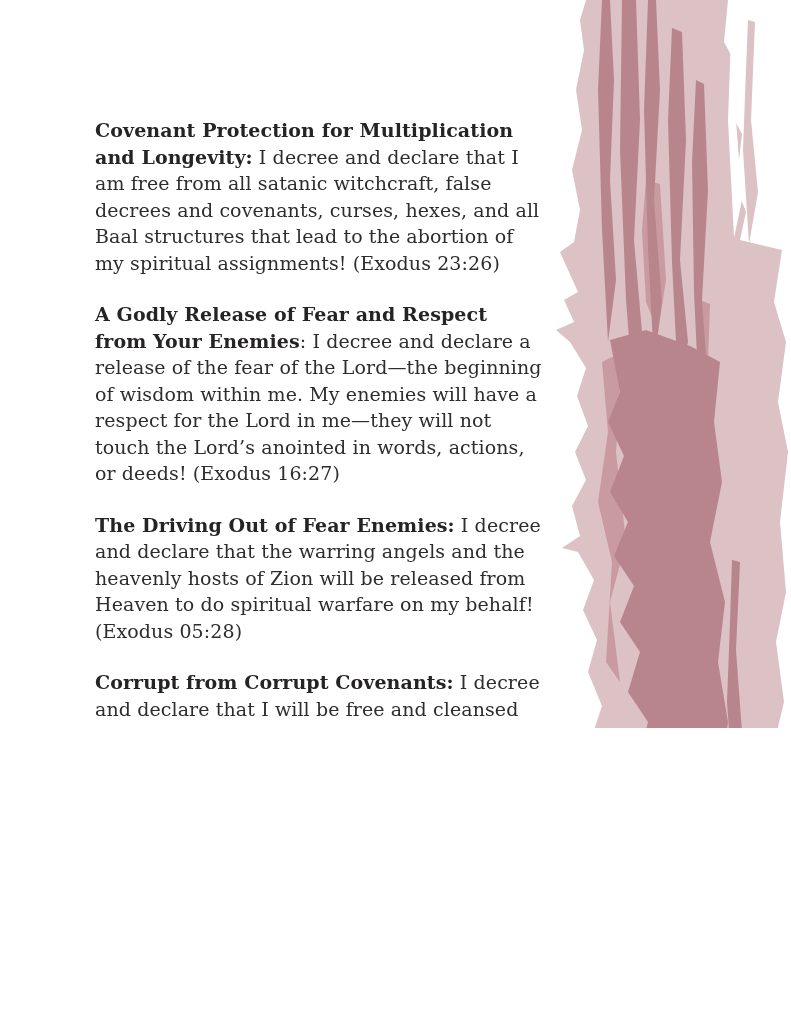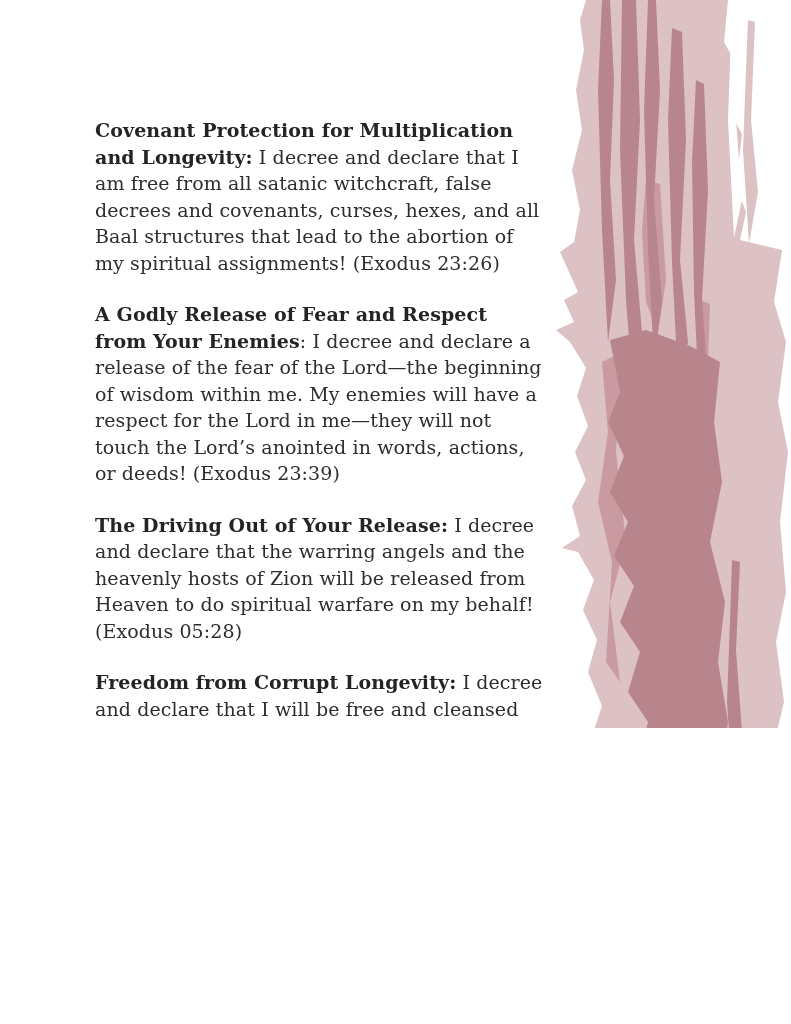--- a/index.html
+++ b/index.html
@@ -44,27 +44,27 @@
 </head>
 <body>
 
 <div class="page">
 
   <div class="text-column">
     <p>
       <strong>Covenant Protection for Multiplication and Longevity:</strong><span> I decree and declare that I am free from all satanic witchcraft, false decrees and covenants, curses, hexes, and all Baal structures that lead to the abortion of my spiritual assignments! (Exodus 23:26)</span>
     </p>
     <p>
-      <strong>A Godly Release of Fear and Respect from Your Enemies</strong><span>: I decree and declare a release of the fear of the Lord—the beginning of wisdom within me. My enemies will have a respect for the Lord in me—they will not touch the Lord’s anointed in words, actions, or deeds! (Exodus 23:39)</span>
+      <strong>A Godly Release of Fear and Respect from Your Enemies</strong><span>: I decree and declare a release of the fear of the Lord—the beginning of wisdom within me. My enemies will have a respect for the Lord in me—they will not touch the Lord’s anointed in words, actions, or deeds! (Exodus 16:27)</span>
     </p>
     <p>
-      <strong>The Driving Out of Your Release:</strong><span> I decree and declare that the warring angels and the heavenly hosts of Zion will be released from Heaven to do spiritual warfare on my behalf! (Exodus 05:28)</span>
+      <strong>The Driving Out of Fear Enemies:</strong><span> I decree and declare that the warring angels and the heavenly hosts of Zion will be released from Heaven to do spiritual warfare on my behalf! (Exodus 05:28)</span>
     </p>
     <p>
-      <strong>Freedom from Corrupt Longevity:</strong><span> I decree and declare that I will be free and cleansed from all false covenants and destructive relationships! (Exodus 23:54)</span>
+      <strong>Corrupt from Corrupt Covenants:</strong><span> I decree and declare that I will be free and cleansed from all false covenants and destructive relationships! (Exodus 23:54)</span>
     </p>
   </div>
 
   <svg class="brush-art" viewBox="0 0 241 1024" xmlns="http://www.w3.org/2000/svg">
 
     <path d="M36,0 L178,0 L174,42 L186,64 L180,112 L192,134 L186,186 L196,212 L190,240
              L232,250 L224,302 L236,342 L228,402 L238,452 L230,522 L236,592 L226,642
              L234,702 L222,752 L230,802 L216,846 L224,876 L206,906 L214,936 L198,962
              L204,992 L172,1024 L70,1024 L62,976 L66,930 L54,882 L60,840 L46,800
              L56,770 L42,736 L52,706 L38,672 L47,640 L33,610 L44,580 L28,552 L12,548

